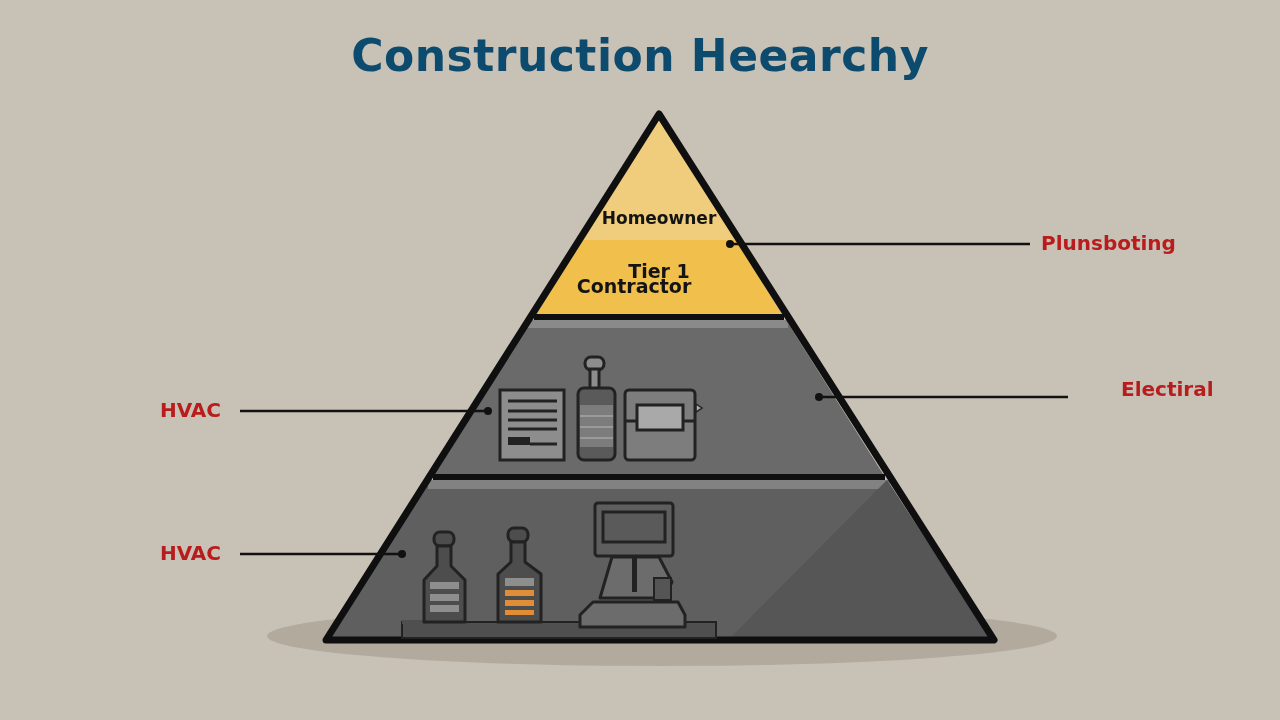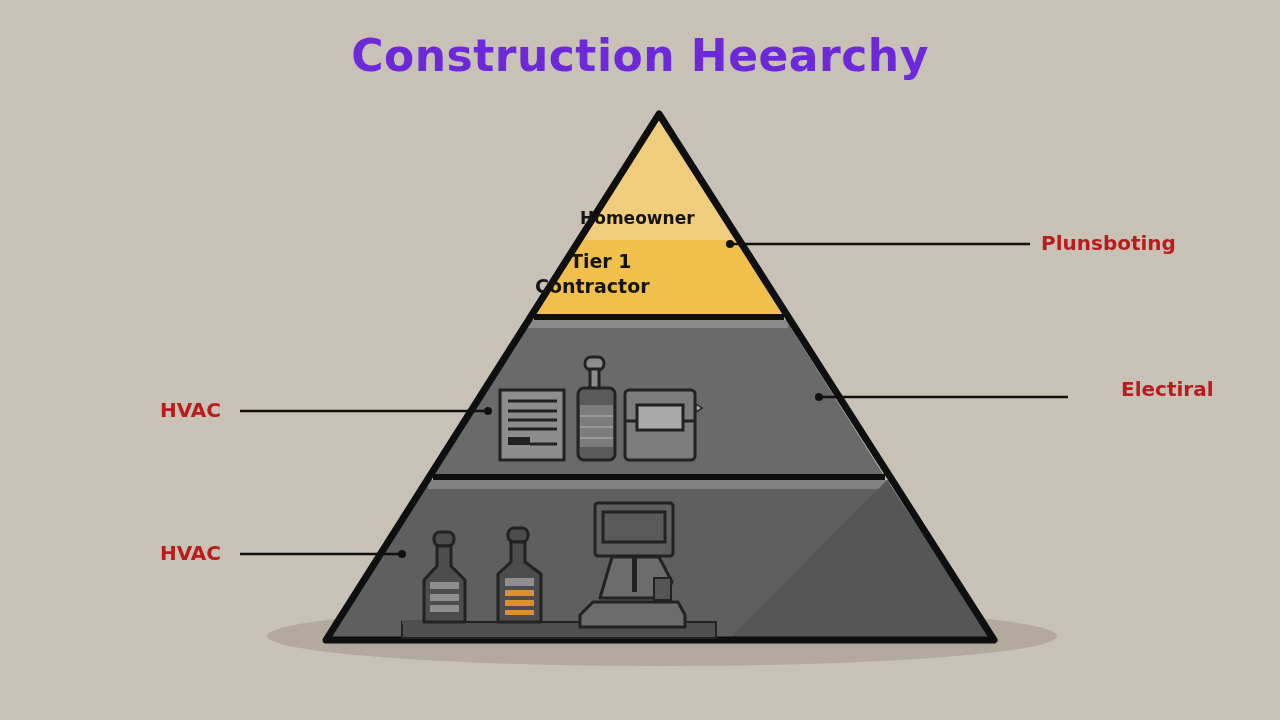--- a/index.html
+++ b/index.html
@@ -1,20 +1,20 @@
 <!DOCTYPE html>
 <html><head>
 <meta charset="utf-8">
 <style>
   html, body { margin:0; padding:0; }
   body { width:1280px; height:720px; background:#c8c1b5; position:relative; overflow:hidden; font-family:"DejaVu Sans", sans-serif; }
-  .title { position:absolute; left:0; width:1280px; top:30px; text-align:center; font-size:44px; font-weight:bold; color:#6d28d9; letter-spacing:0.5px; }
+  .title { position:absolute; left:0; width:1280px; top:30px; text-align:center; font-size:44px; font-weight:bold; color:#0c4a6e; letter-spacing:0.5px; }
   svg.diagram { position:absolute; left:0; top:0; }
   .label { position:absolute; font-size:20px; font-weight:bold; color:#b91c1c; white-space:nowrap; }
-  .tier-label { position:absolute; font-weight:bold; color:#141414; text-align:left; }
+  .tier-label { position:absolute; font-weight:bold; color:#141414; text-align:center; }
 </style>
 </head>
 <body>
 
 <div class="title">Construction Heearchy</div>
 
 <svg class="diagram" width="1280" height="720" viewBox="0 0 1280 720">
 
   <ellipse cx="662" cy="636" rx="395" ry="30" fill="#b1aa9d"></ellipse>
 
@@ -97,19 +97,19 @@
     <circle cx="488" cy="411" r="4" fill="#111"></circle>
     <line x1="240" y1="411" x2="488" y2="411" stroke="#111" stroke-width="2.5"></line>
   </g>
   <g>
     <circle cx="402" cy="554" r="4" fill="#111"></circle>
     <line x1="240" y1="554" x2="402" y2="554" stroke="#111" stroke-width="2.5"></line>
   </g>
 </svg>
 
 <div class="tier-label" style="left:580px; top:208px; width:158px; font-size:17px;">Homeowner</div>
-<div class="tier-label" style="left:570px; top:250px; width:178px; font-size:19px;">Tier 1</div>
+<div class="tier-label" style="left:570px; top:260px; width:178px; font-size:19px;">Tier 1</div>
 <div class="tier-label" style="left:535px; top:275px; width:198px; font-size:19px;">Contractor</div>
 
 <div class="label" style="left:1041px; top:231px;">Plunsboting</div>
 <div class="label" style="left:1121px; top:377px;">Electiral</div>
 <div class="label" style="left:160px; top:398px;">HVAC</div>
 <div class="label" style="left:160px; top:541px;">HVAC</div>
 
 </body></html>

